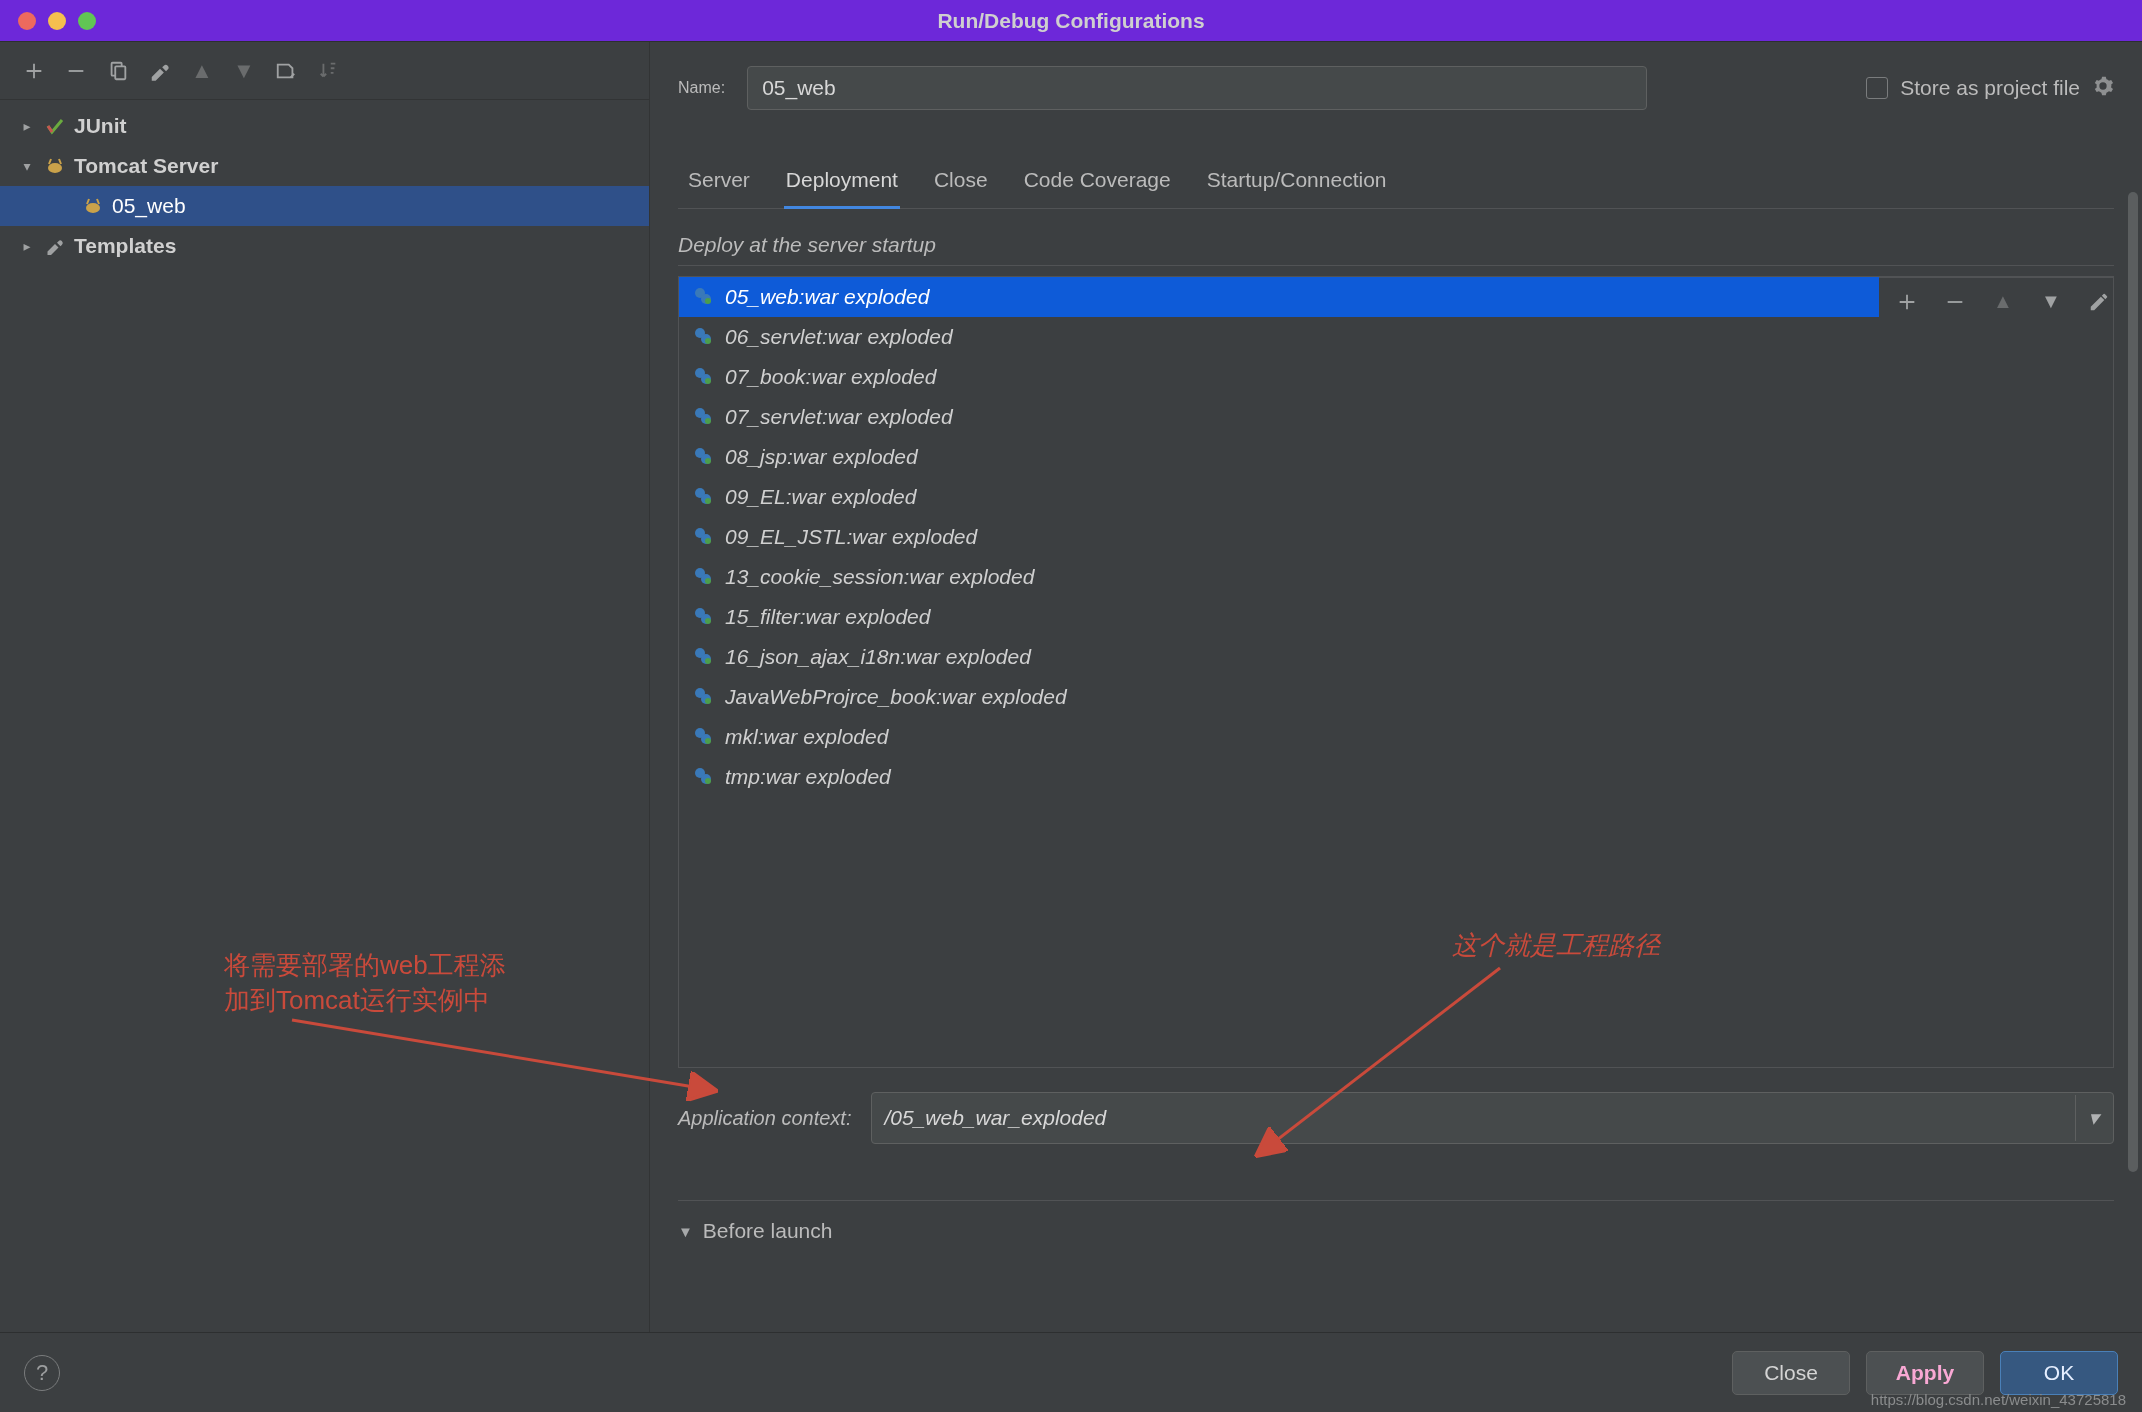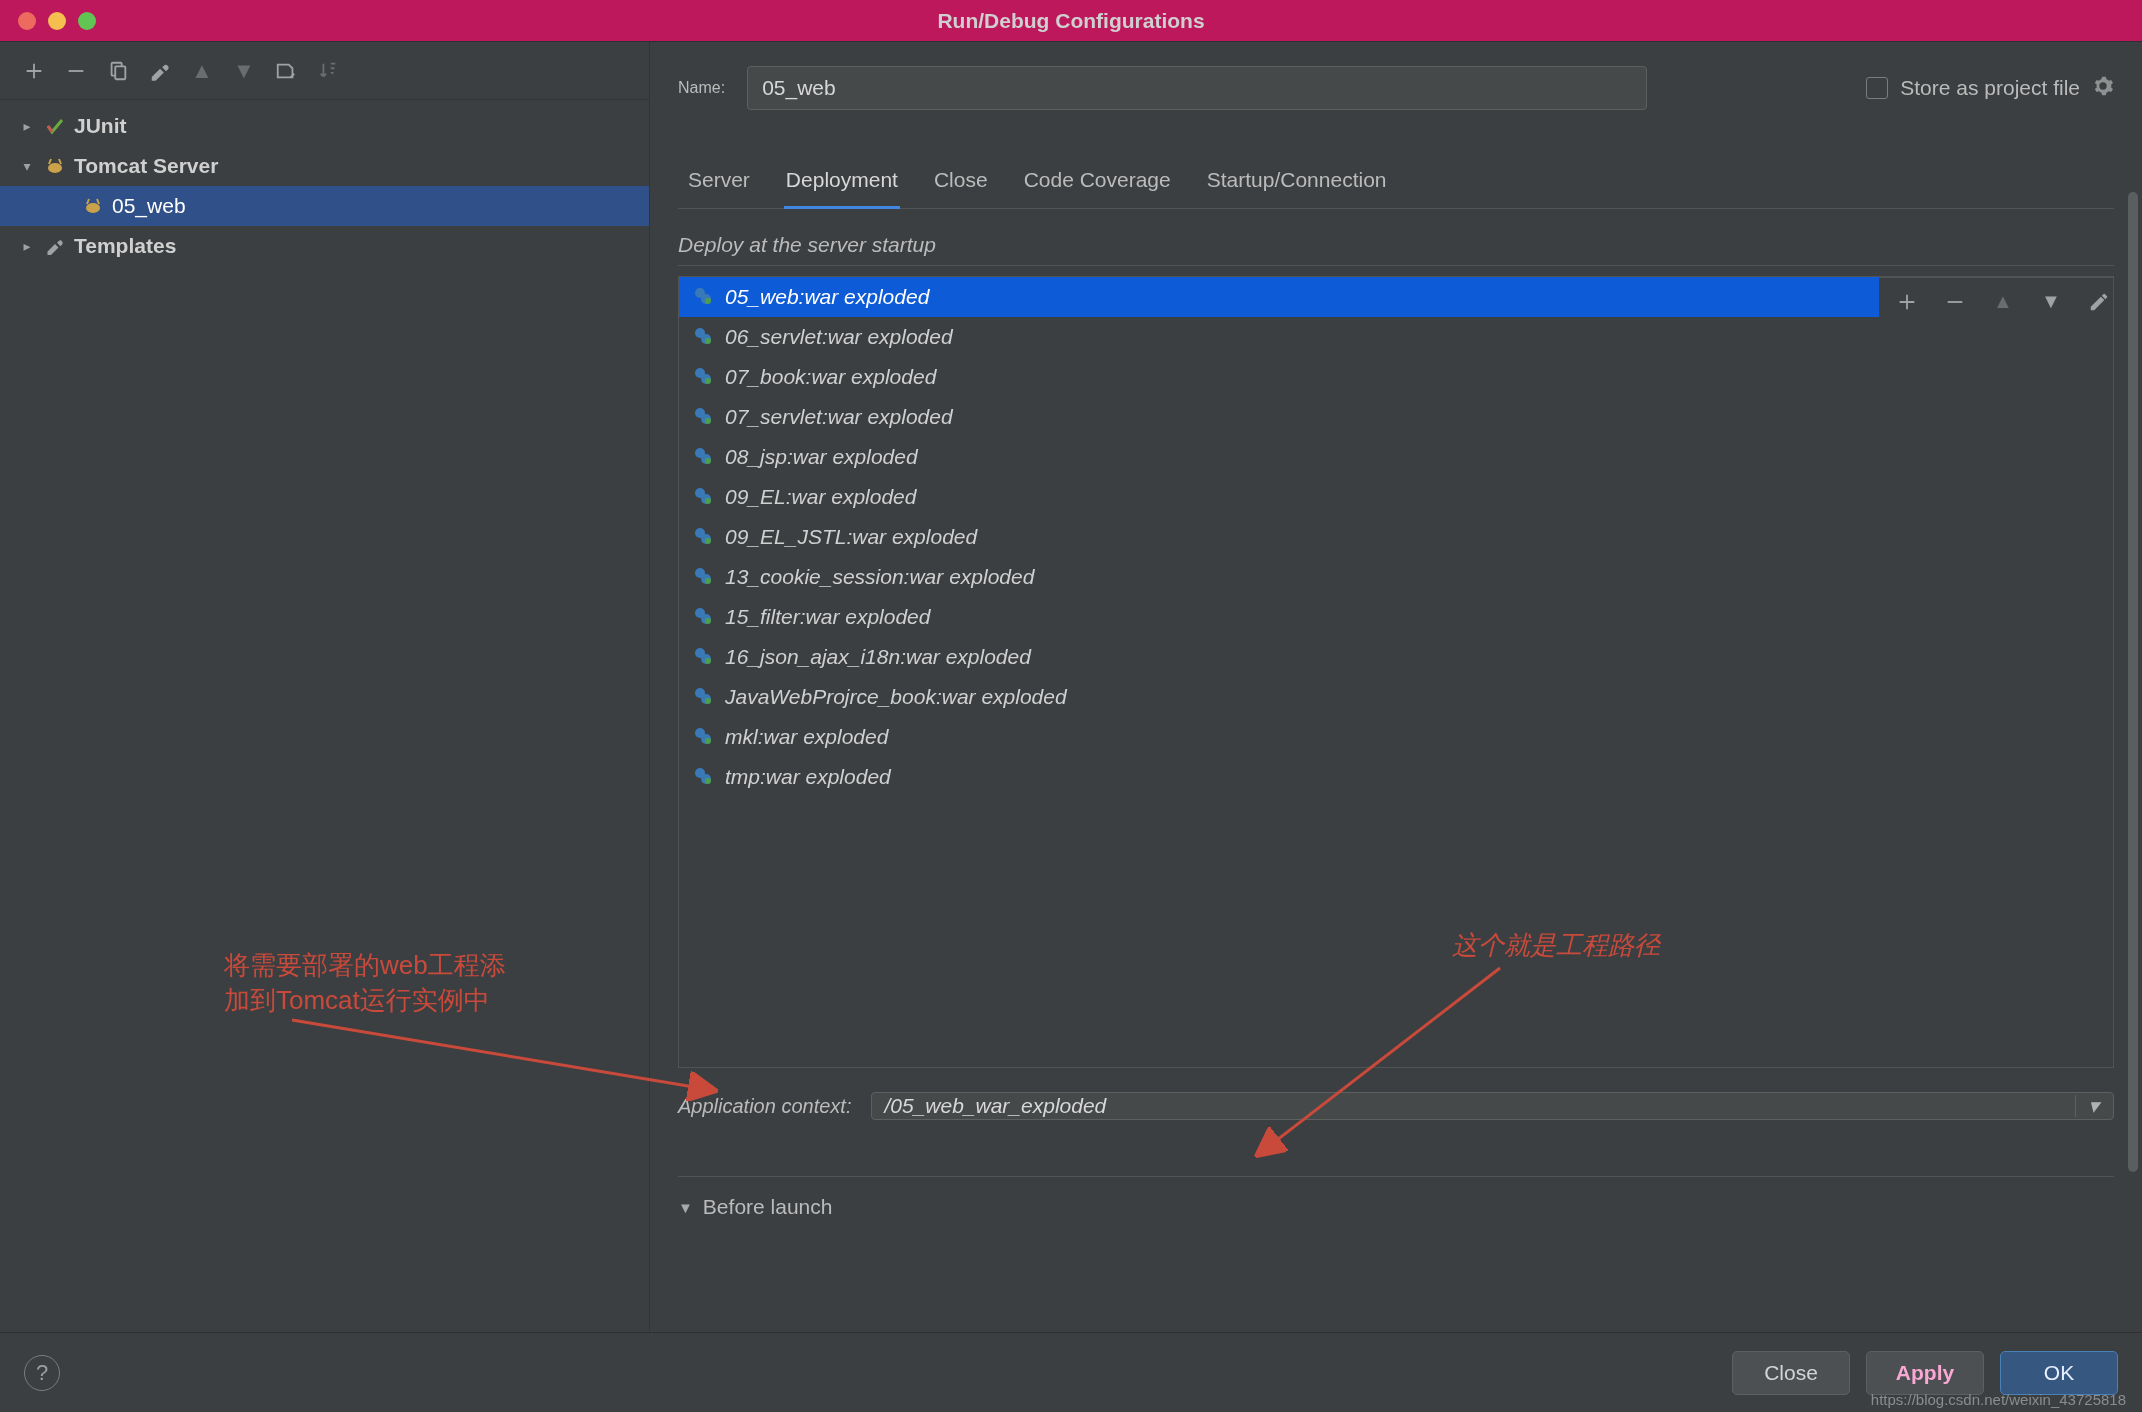--- a/index.html
+++ b/index.html
@@ -34,21 +34,21 @@
     position: absolute; inset: 0;
     background: var(--bg-window);
     display: flex;
     flex-direction: column;
   }
   
   .titlebar {
     height: 42px;
     display: flex; align-items: center;
     position: relative;
-    background: #be185d;
+    background: #6d28d9;
     border-bottom: 1px solid #2d2f30;
   }
   .traffic-lights {
     position: absolute; left: 18px; top: 12px;
     display: flex; gap: 12px;
   }
   .traffic-lights .dot {
     width: 18px; height: 18px; border-radius: 50%;
   }
   .dot.red { background: var(--window-red); }
@@ -213,21 +213,21 @@
     position: relative;
   }
   .deploy-toolbar .tool-icon { width: 28px; height: 28px; font-size: 20px; }
 
   .appctx-row {
     display: flex; align-items: center; gap: 20px;
     margin-top: 24px;
   }
   .combo {
     flex: 1;
-    height: 28px;
+    height: 52px;
     background: var(--bg-input);
     border: 1px solid var(--bg-input-border);
     border-radius: 4px;
     display: flex; align-items: center;
     padding: 0 12px;
     color: #d8d8d8;
     font-size: 21px;
     position: relative;
   }
   .combo .combo-btn {

